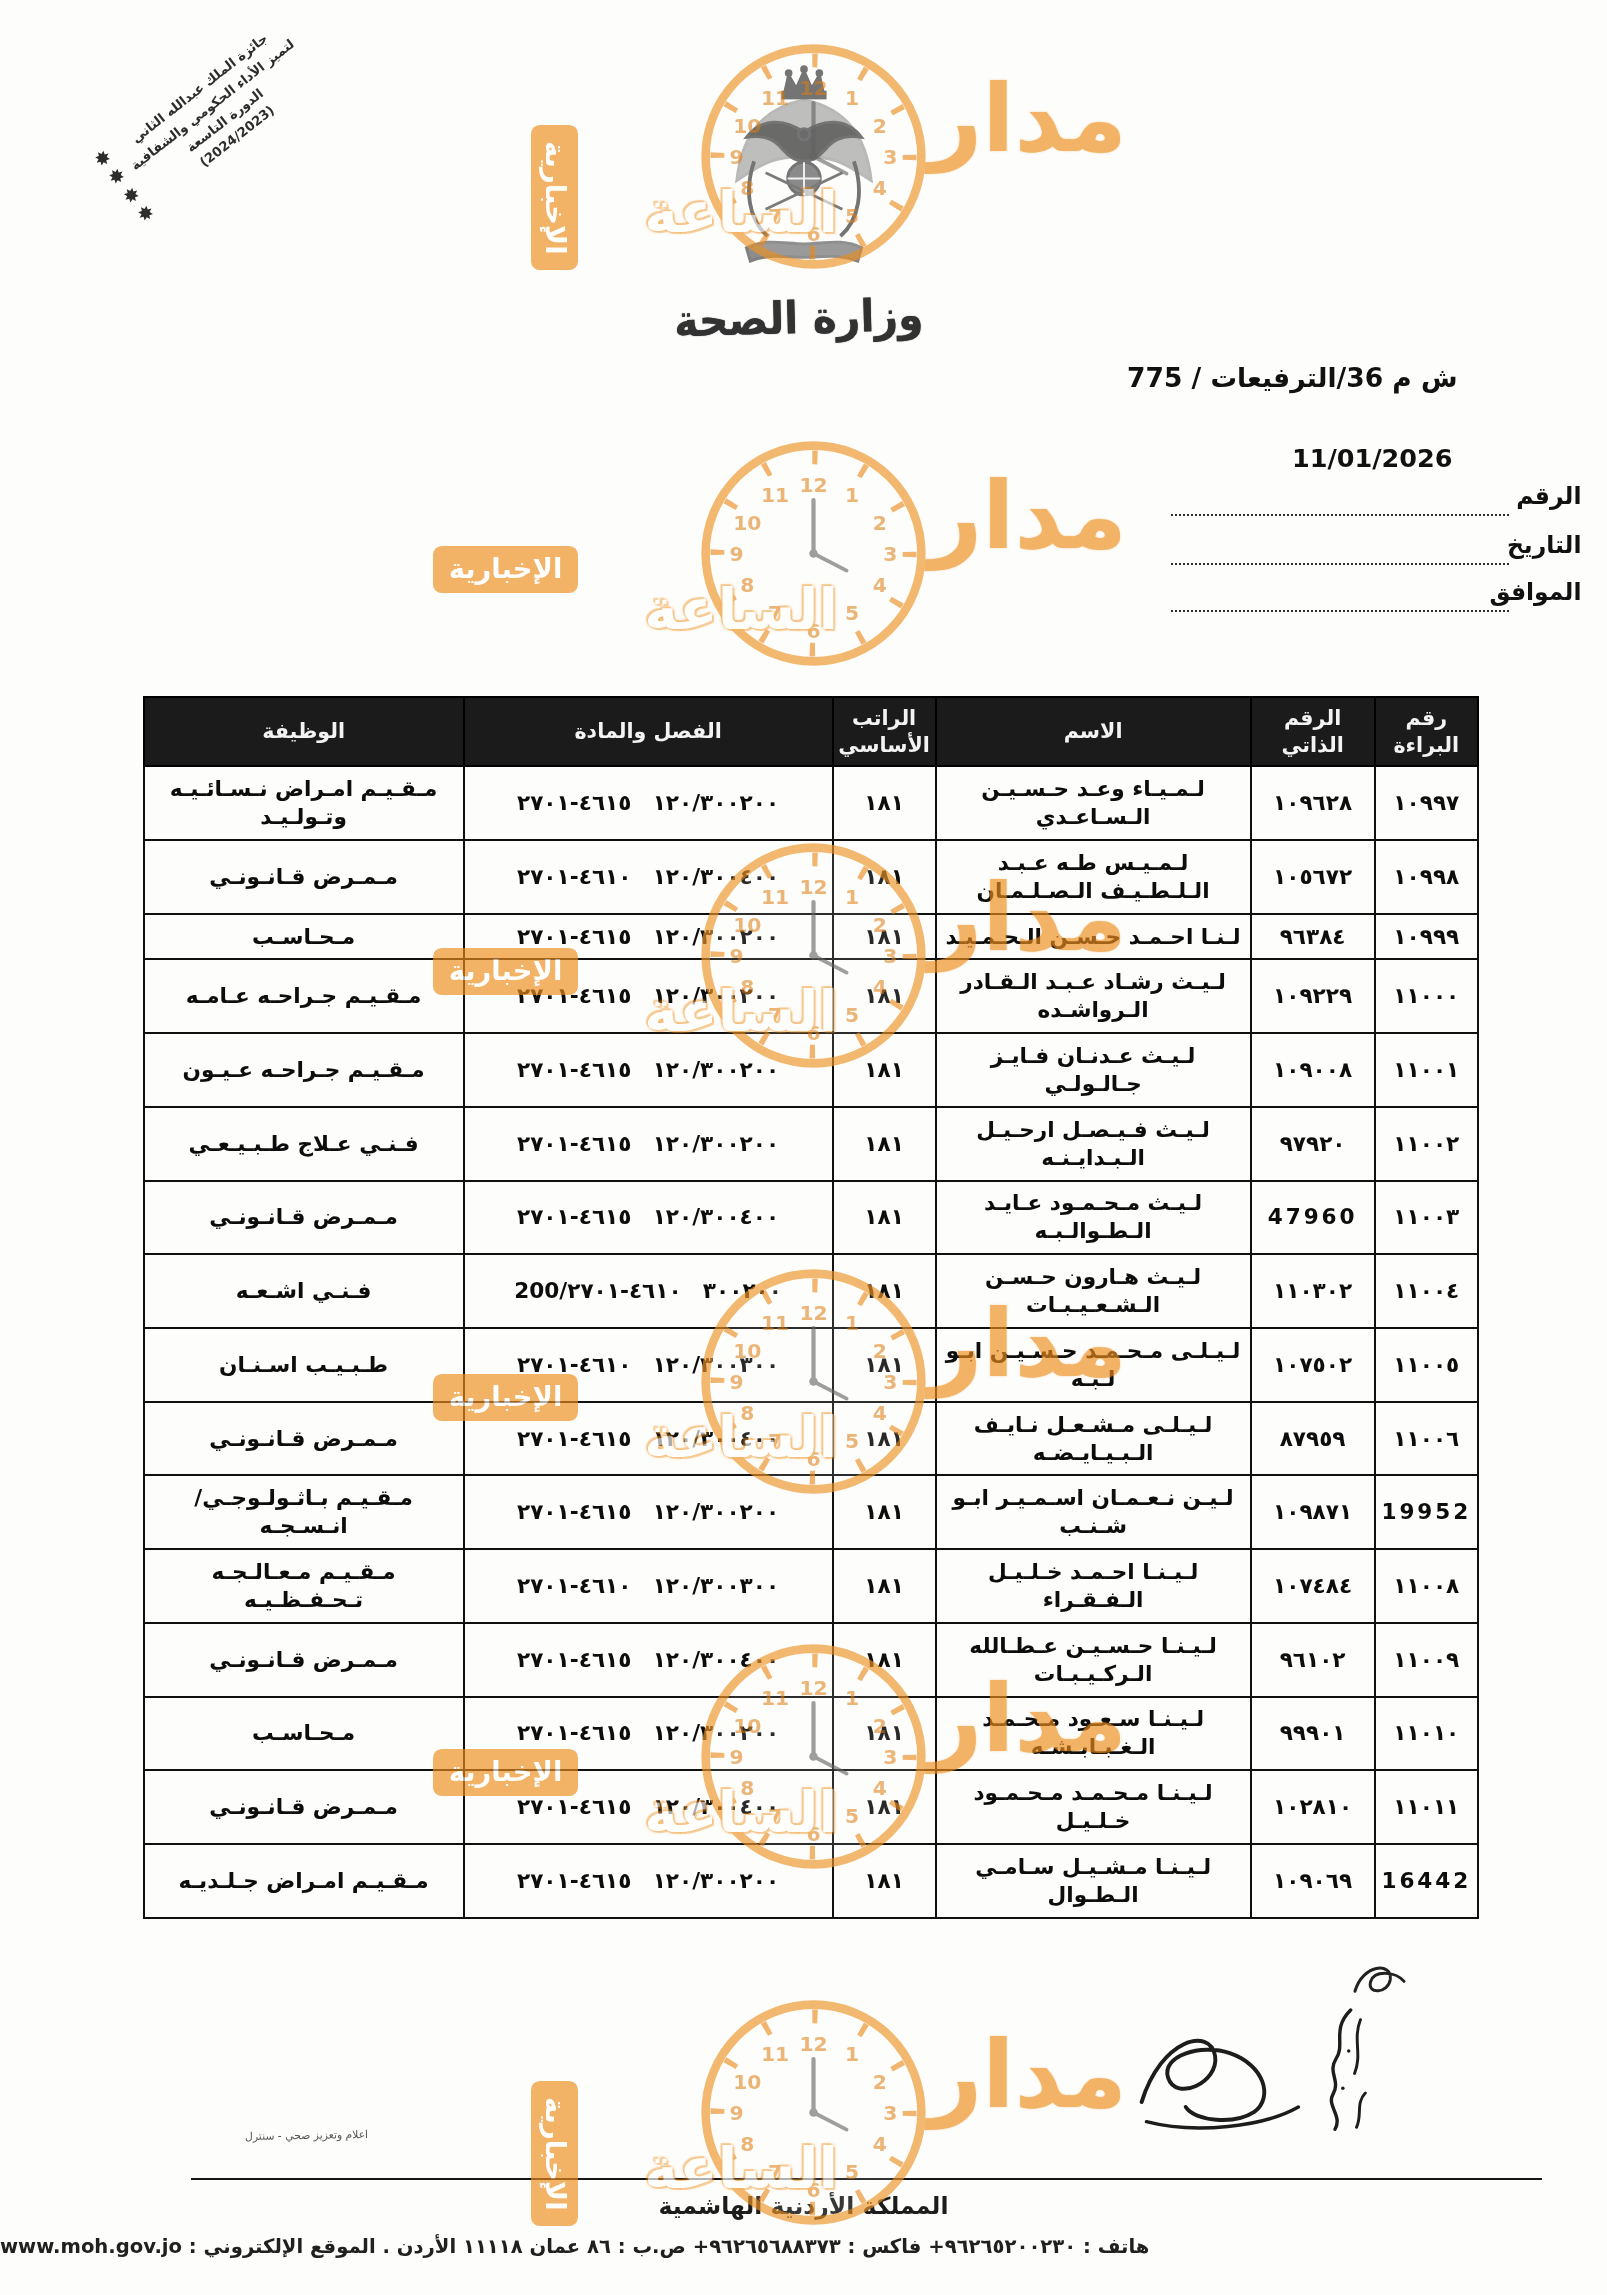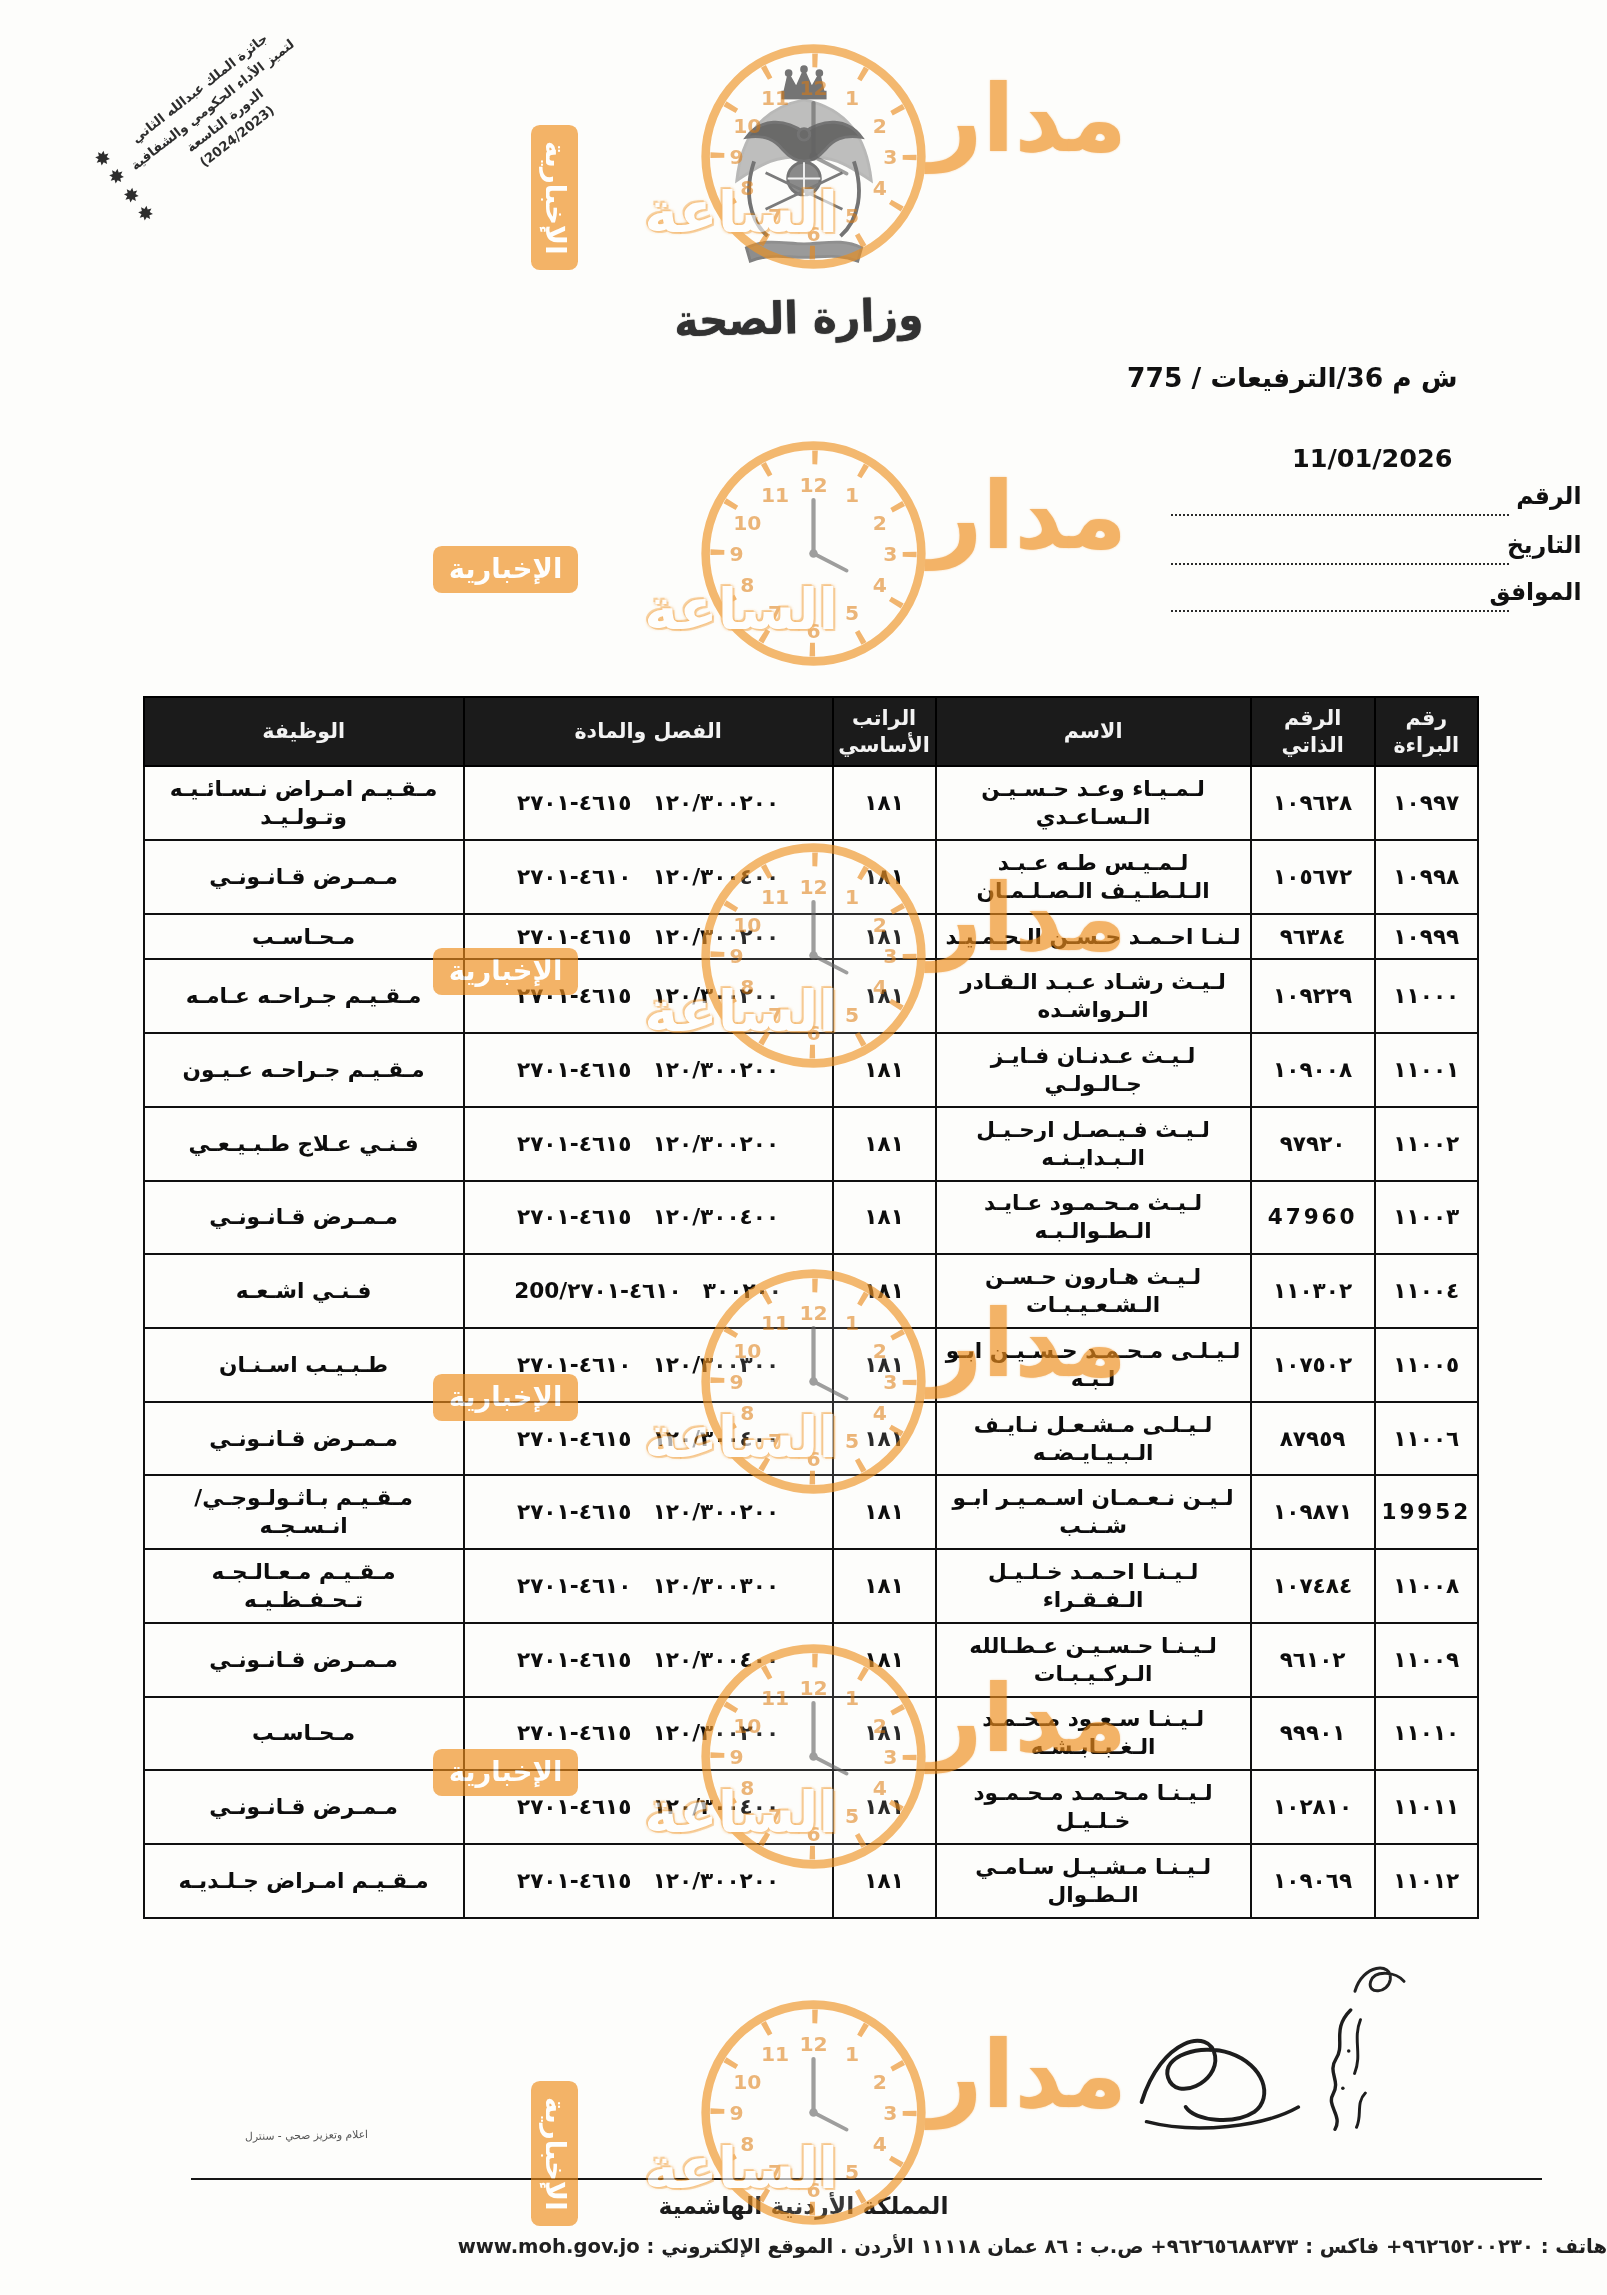--- a/index.html
+++ b/index.html
@@ -51,21 +51,21 @@
             font-size:27.4px;font-weight:bold;padding:6.9px 15.7px;border-radius:8.8px;line-height:1.2;}
   .wm-badge.vertical{writing-mode:vertical-rl;top:86px;padding:15.7px 6.9px;}
 
   
   .sig{position:absolute;z-index:3;}
   .side-note{position:absolute;left:245px;top:2129px;font-size:10.8px;color:#555;z-index:2;
              transform:rotate(-1deg);}
   .footer-line{position:absolute;left:191px;top:2178px;width:1351px;border-top:2.5px solid #161616;z-index:2;}
   .kingdom{position:absolute;left:0;top:2192px;width:100%;text-align:center;font-size:23.5px;
            font-weight:bold;color:#1c1c1c;z-index:2;}
-  .contact{position:absolute;left:0;top:2235px;width:100%;text-align:right;font-size:19.6px;
+  .contact{position:absolute;left:0;top:2235px;width:100%;text-align:left;font-size:19.6px;
            font-weight:bold;color:#202020;z-index:2;}
 </style>
 </head>
 <body>
 
 <div class="page">
 
   <div class="award-stamp">
     <div class="award-stars">
         <span>✸</span>
@@ -247,21 +247,21 @@
         </tr>
         <tr>
           <td class="col-decree">١١٠١١</td>
           <td class="col-employee">١٠٢٨١٠</td>
           <td class="col-name">لـيـنـا مـحـمـد مـحـمـود خـلـيـل</td>
           <td class="col-salary">١٨١</td>
           <td class="col-chapter">١٢٠/٣٠٠٤٠٠ ٤٦١٥-٢٧٠١</td>
           <td class="col-job">مـمـرض قـانـونـي</td>
         </tr>
         <tr>
-          <td class="col-decree">١١٠١٢</td>
+          <td class="col-decree">16442</td>
           <td class="col-employee">١٠٩٠٦٩</td>
           <td class="col-name">لـيـنـا مـشـيـل سـامـي الـطـوال</td>
           <td class="col-salary">١٨١</td>
           <td class="col-chapter">١٢٠/٣٠٠٢٠٠ ٤٦١٥-٢٧٠١</td>
           <td class="col-job">مـقـيـم امـراض جـلـديـه</td>
         </tr>
       </tbody>
   </table>
 
   <div class="wm" style="top:39px">

